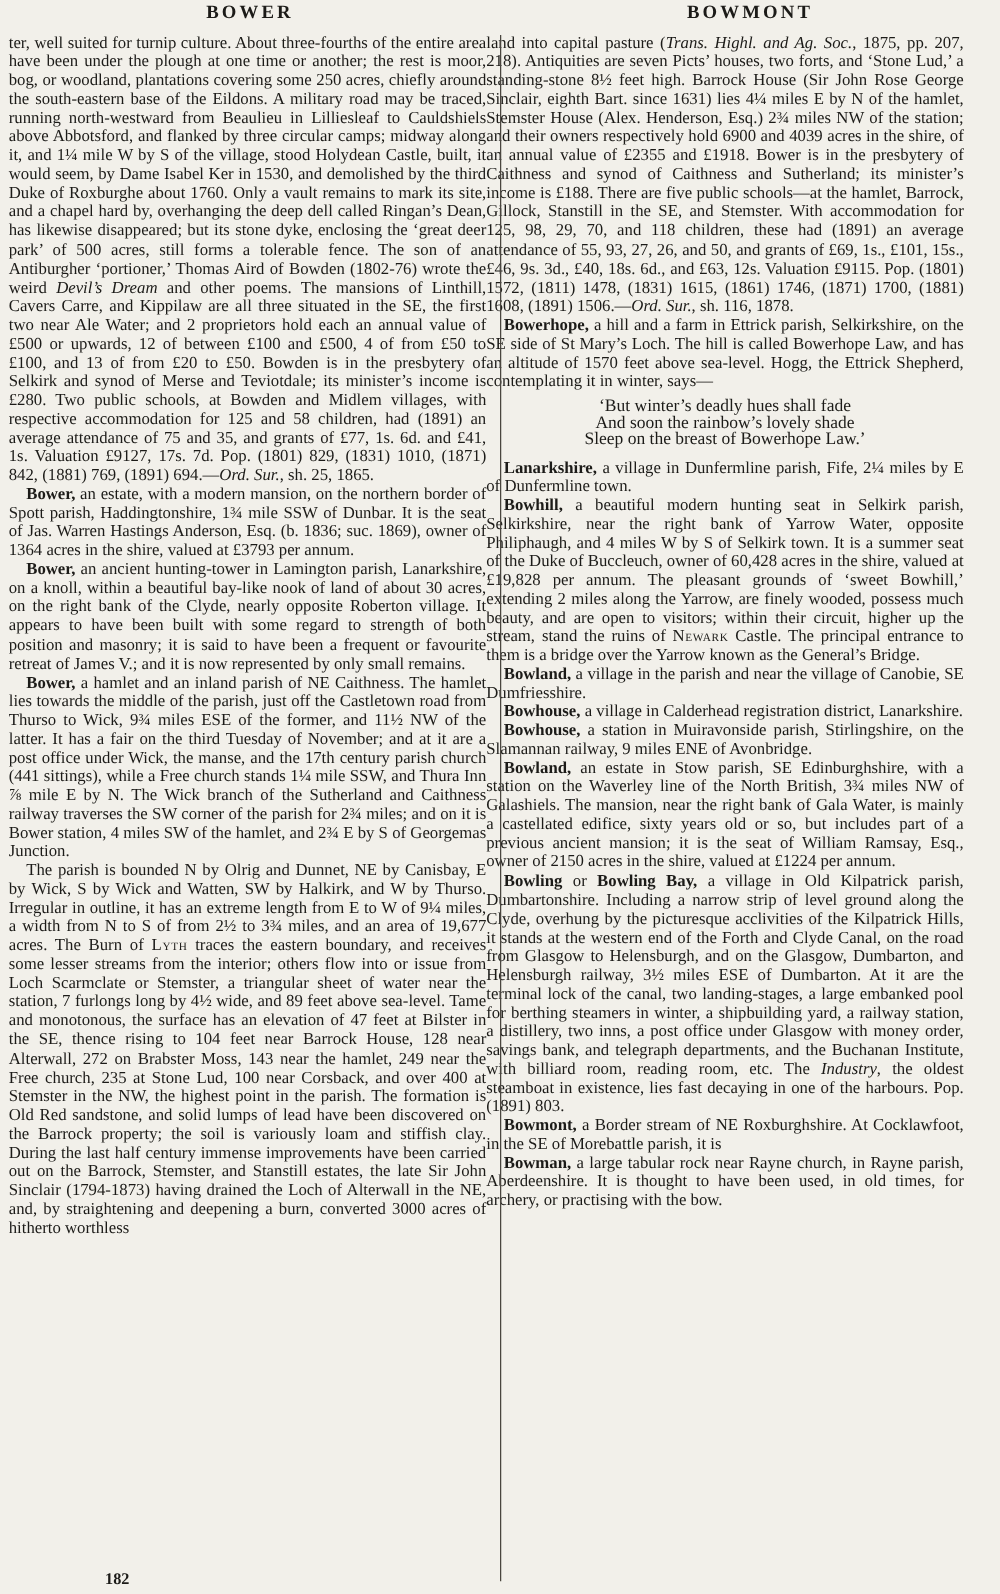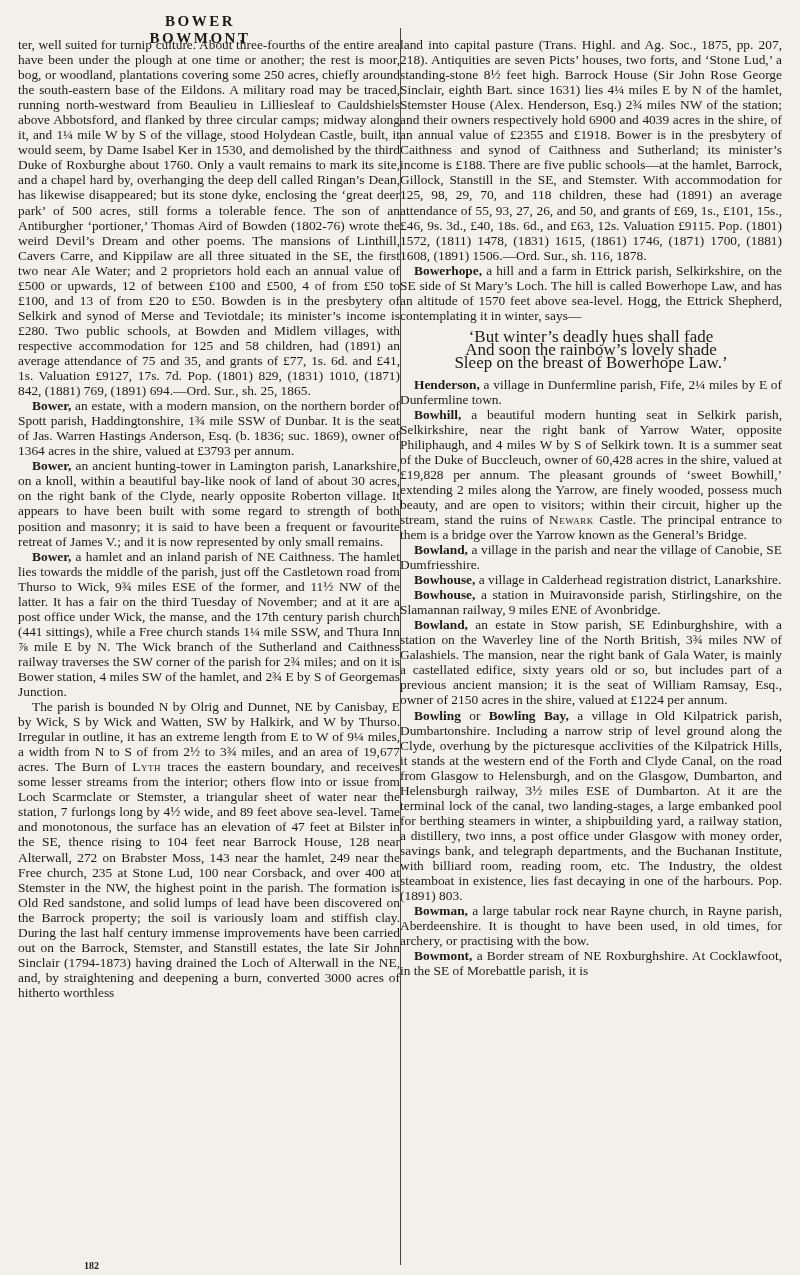--- a/index.html
+++ b/index.html
@@ -15,65 +15,64 @@
     font-family:"Liberation Serif", serif;
   }
   .page{
     position:relative;
     width:800px;height:1275px;
     box-sizing:border-box;
     overflow:hidden;
   }
   .header-row{
     display:flex;
-    padding-top:13px;
+    padding-top:2px;
     height:22px;
-    flex-direction:column;
   }
   .header-cell{
     width:50%;
     text-align:center;
     font-weight:bold;
     font-size:15px;
     letter-spacing:2.5px;
   }
   .columns-row{
     display:flex;
-    justify-content:center;
+    justify-content:flex-start;
     padding:2px 7px 0 7px;
   }
   .col{
     width:382px;
     font-size:13.4px;
     line-height:15.05px;
     text-align:justify;
   }
   .divider{
     position:absolute;
     left:400px;top:28px;bottom:10px;
     width:1px;
     background:var(--rule);
   }
   .para{margin:0;}
   .para.indent{text-indent:14px;}
   .b{font-weight:bold;}
-  .i{}
+  .i{font-style:italic;}
   .sc{font-variant:small-caps;letter-spacing:0.5px;}
   .poem{
     margin:7px 0 7px 0;
     text-align:center;
-    font-size:17px;
+    font-size:14px;
     line-height:13.2px;
   }
   .poem-line{display:block;}
   .page-number{
     position:absolute;
     left:84px;bottom:4px;
     font-weight:bold;
-    font-size:10px;
+    font-size:13px;
   }
 </style>
 </head>
 <body>
 
 <div class="page">
 
   <div class="header-row">
     <div class="header-cell">BOWER</div>
     <div class="header-cell">BOWMONT</div>
@@ -90,27 +89,27 @@
         <p class="para indent"><span>The parish is bounded N by Olrig and Dunnet, NE by Canisbay, E by Wick, S by Wick and Watten, SW by Halkirk, and W by Thurso. Irregular in outline, it has an extreme length from E to W of 9¼ miles, a width from N to S of from 2½ to 3¾ miles, and an area of 19,677 acres. The Burn of </span><span class="sc">Lyth</span><span> traces the eastern boundary, and receives some lesser streams from the interior; others flow into or issue from Loch Scarmclate or Stemster, a triangular sheet of water near the station, 7 furlongs long by 4½ wide, and 89 feet above sea-level. Tame and monotonous, the surface has an elevation of 47 feet at Bilster in the SE, thence rising to 104 feet near Barrock House, 128 near Alterwall, 272 on Brabster Moss, 143 near the hamlet, 249 near the Free church, 235 at Stone Lud, 100 near Corsback, and over 400 at Stemster in the NW, the highest point in the parish. The formation is Old Red sandstone, and solid lumps of lead have been discovered on the Barrock property; the soil is variously loam and stiffish clay. During the last half century immense improvements have been carried out on the Barrock, Stemster, and Stanstill estates, the late Sir John Sinclair (1794-1873) having drained the Loch of Alterwall in the NE, and, by straightening and deepening a burn, converted 3000 acres of hitherto worthless</span></p>
       </div>
     <div class="col">
         <p class="para"><span>land into capital pasture (</span><span class="i">Trans. Highl. and Ag. Soc.</span><span>, 1875, pp. 207, 218). Antiquities are seven Picts’ houses, two forts, and ‘Stone Lud,’ a standing-stone 8½ feet high. Barrock House (Sir John Rose George Sinclair, eighth Bart. since 1631) lies 4¼ miles E by N of the hamlet, Stemster House (Alex. Henderson, Esq.) 2¾ miles NW of the station; and their owners respectively hold 6900 and 4039 acres in the shire, of an annual value of £2355 and £1918. Bower is in the presbytery of Caithness and synod of Caithness and Sutherland; its minister’s income is £188. There are five public schools—at the hamlet, Barrock, Gillock, Stanstill in the SE, and Stemster. With accommodation for 125, 98, 29, 70, and 118 children, these had (1891) an average attendance of 55, 93, 27, 26, and 50, and grants of £69, 1s., £101, 15s., £46, 9s. 3d., £40, 18s. 6d., and £63, 12s. Valuation £9115. Pop. (1801) 1572, (1811) 1478, (1831) 1615, (1861) 1746, (1871) 1700, (1881) 1608, (1891) 1506.—</span><span class="i">Ord. Sur.</span><span>, sh. 116, 1878.</span></p>
         <p class="para indent"><span class="b">Bowerhope,</span><span> a hill and a farm in Ettrick parish, Selkirkshire, on the SE side of St Mary’s Loch. The hill is called Bowerhope Law, and has an altitude of 1570 feet above sea-level. Hogg, the Ettrick Shepherd, contemplating it in winter, says—</span></p>
         <div class="poem">
           <span class="poem-line">‘But winter’s deadly hues shall fade</span>
           <span class="poem-line">And soon the rainbow’s lovely shade</span>
           <span class="poem-line">Sleep on the breast of Bowerhope Law.’</span>
         </div>
-        <p class="para indent"><span class="b">Henderson,</span><span> a village in Dunfermline parish, Fife, 2¼ miles by E of Dunfermline town.</span></p>
+        <p class="para indent"><span class="b">Lanarkshire,</span><span> a village in Dunfermline parish, Fife, 2¼ miles by E of Dunfermline town.</span></p>
         <p class="para indent"><span class="b">Bowhill,</span><span> a beautiful modern hunting seat in Selkirk parish, Selkirkshire, near the right bank of Yarrow Water, opposite Philiphaugh, and 4 miles W by S of Selkirk town. It is a summer seat of the Duke of Buccleuch, owner of 60,428 acres in the shire, valued at £19,828 per annum. The pleasant grounds of ‘sweet Bowhill,’ extending 2 miles along the Yarrow, are finely wooded, possess much beauty, and are open to visitors; within their circuit, higher up the stream, stand the ruins of </span><span class="sc">Newark</span><span> Castle. The principal entrance to them is a bridge over the Yarrow known as the General’s Bridge.</span></p>
         <p class="para indent"><span class="b">Bowland,</span><span> a village in the parish and near the village of Canobie, SE Dumfriesshire.</span></p>
         <p class="para indent"><span class="b">Bowhouse,</span><span> a village in Calderhead registration district, Lanarkshire.</span></p>
         <p class="para indent"><span class="b">Bowhouse,</span><span> a station in Muiravonside parish, Stirlingshire, on the Slamannan railway, 9 miles ENE of Avonbridge.</span></p>
         <p class="para indent"><span class="b">Bowland,</span><span> an estate in Stow parish, SE Edinburghshire, with a station on the Waverley line of the North British, 3¾ miles NW of Galashiels. The mansion, near the right bank of Gala Water, is mainly a castellated edifice, sixty years old or so, but includes part of a previous ancient mansion; it is the seat of William Ramsay, Esq., owner of 2150 acres in the shire, valued at £1224 per annum.</span></p>
         <p class="para indent"><span class="b">Bowling</span><span> or </span><span class="b">Bowling Bay,</span><span> a village in Old Kilpatrick parish, Dumbartonshire. Including a narrow strip of level ground along the Clyde, overhung by the picturesque acclivities of the Kilpatrick Hills, it stands at the western end of the Forth and Clyde Canal, on the road from Glasgow to Helensburgh, and on the Glasgow, Dumbarton, and Helensburgh railway, 3½ miles ESE of Dumbarton. At it are the terminal lock of the canal, two landing-stages, a large embanked pool for berthing steamers in winter, a shipbuilding yard, a railway station, a distillery, two inns, a post office under Glasgow with money order, savings bank, and telegraph departments, and the Buchanan Institute, with billiard room, reading room, etc. The </span><span class="i">Industry</span><span>, the oldest steamboat in existence, lies fast decaying in one of the harbours. Pop. (1891) 803.</span></p>
+        <p class="para indent"><span class="b">Bowmont,</span><span> a Border stream of NE Roxburghshire. At Cocklawfoot, in the SE of Morebattle parish, it is</span></p>
         <p class="para indent"><span class="b">Bowman,</span><span> a large tabular rock near Rayne church, in Rayne parish, Aberdeenshire. It is thought to have been used, in old times, for archery, or practising with the bow.</span></p>
-        <p class="para indent"><span class="b">Bowmont,</span><span> a Border stream of NE Roxburghshire. At Cocklawfoot, in the SE of Morebattle parish, it is</span></p>
       </div>
   </div>
 
   <div class="page-number">182</div>
 
 </div>
 
 </body></html>

